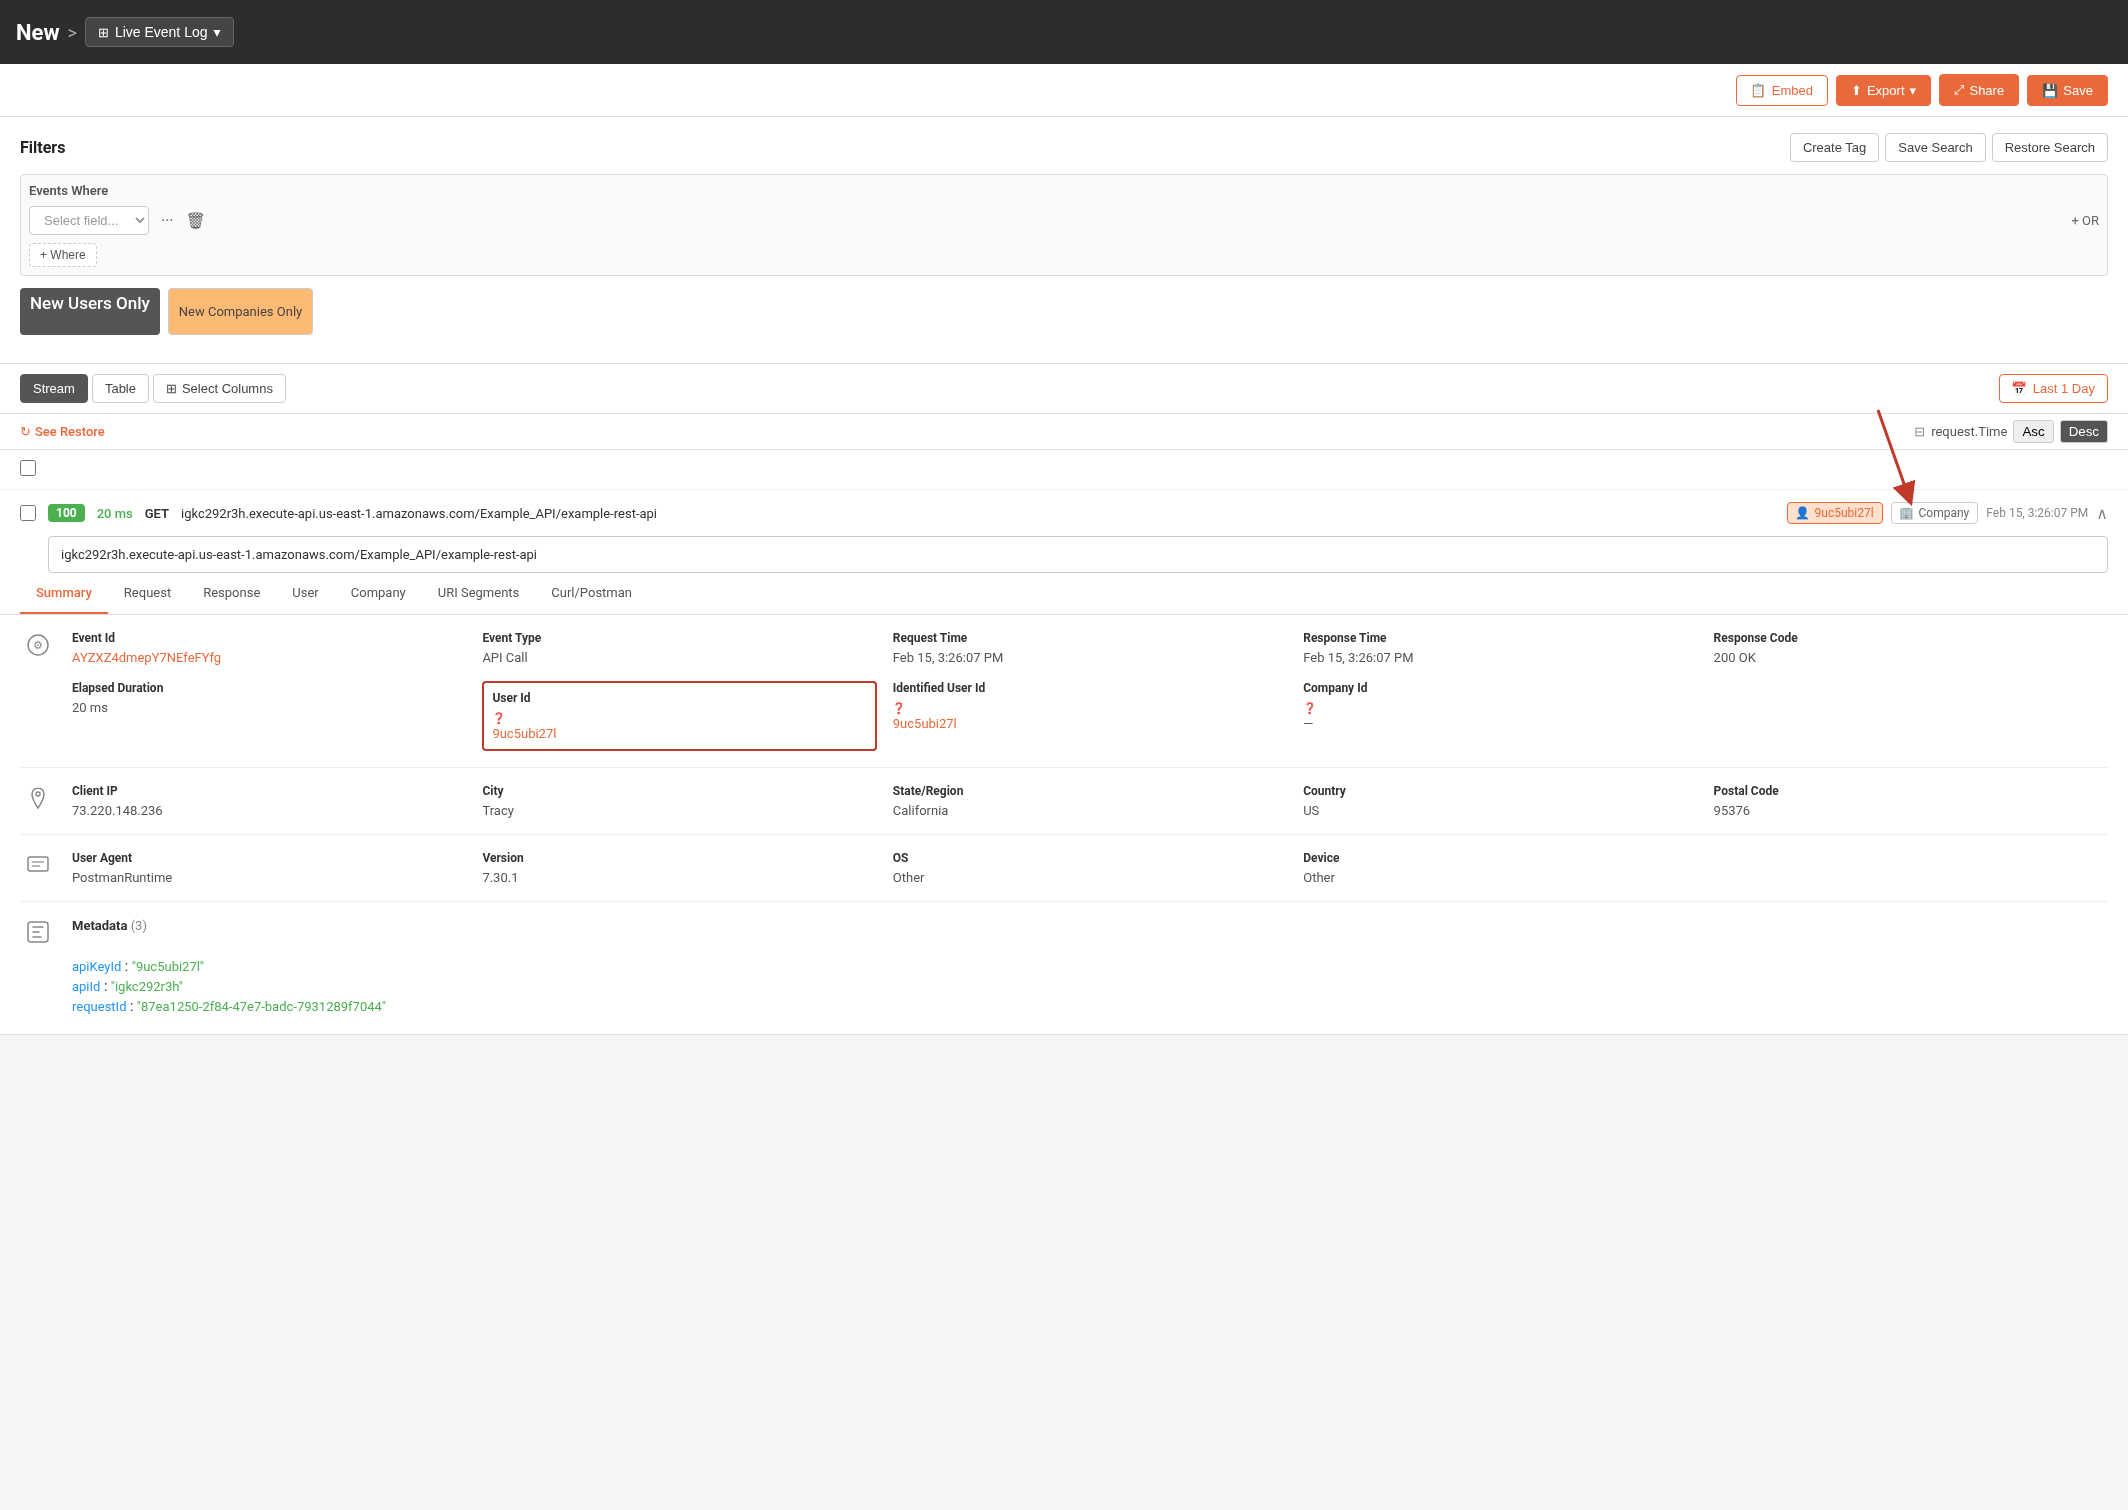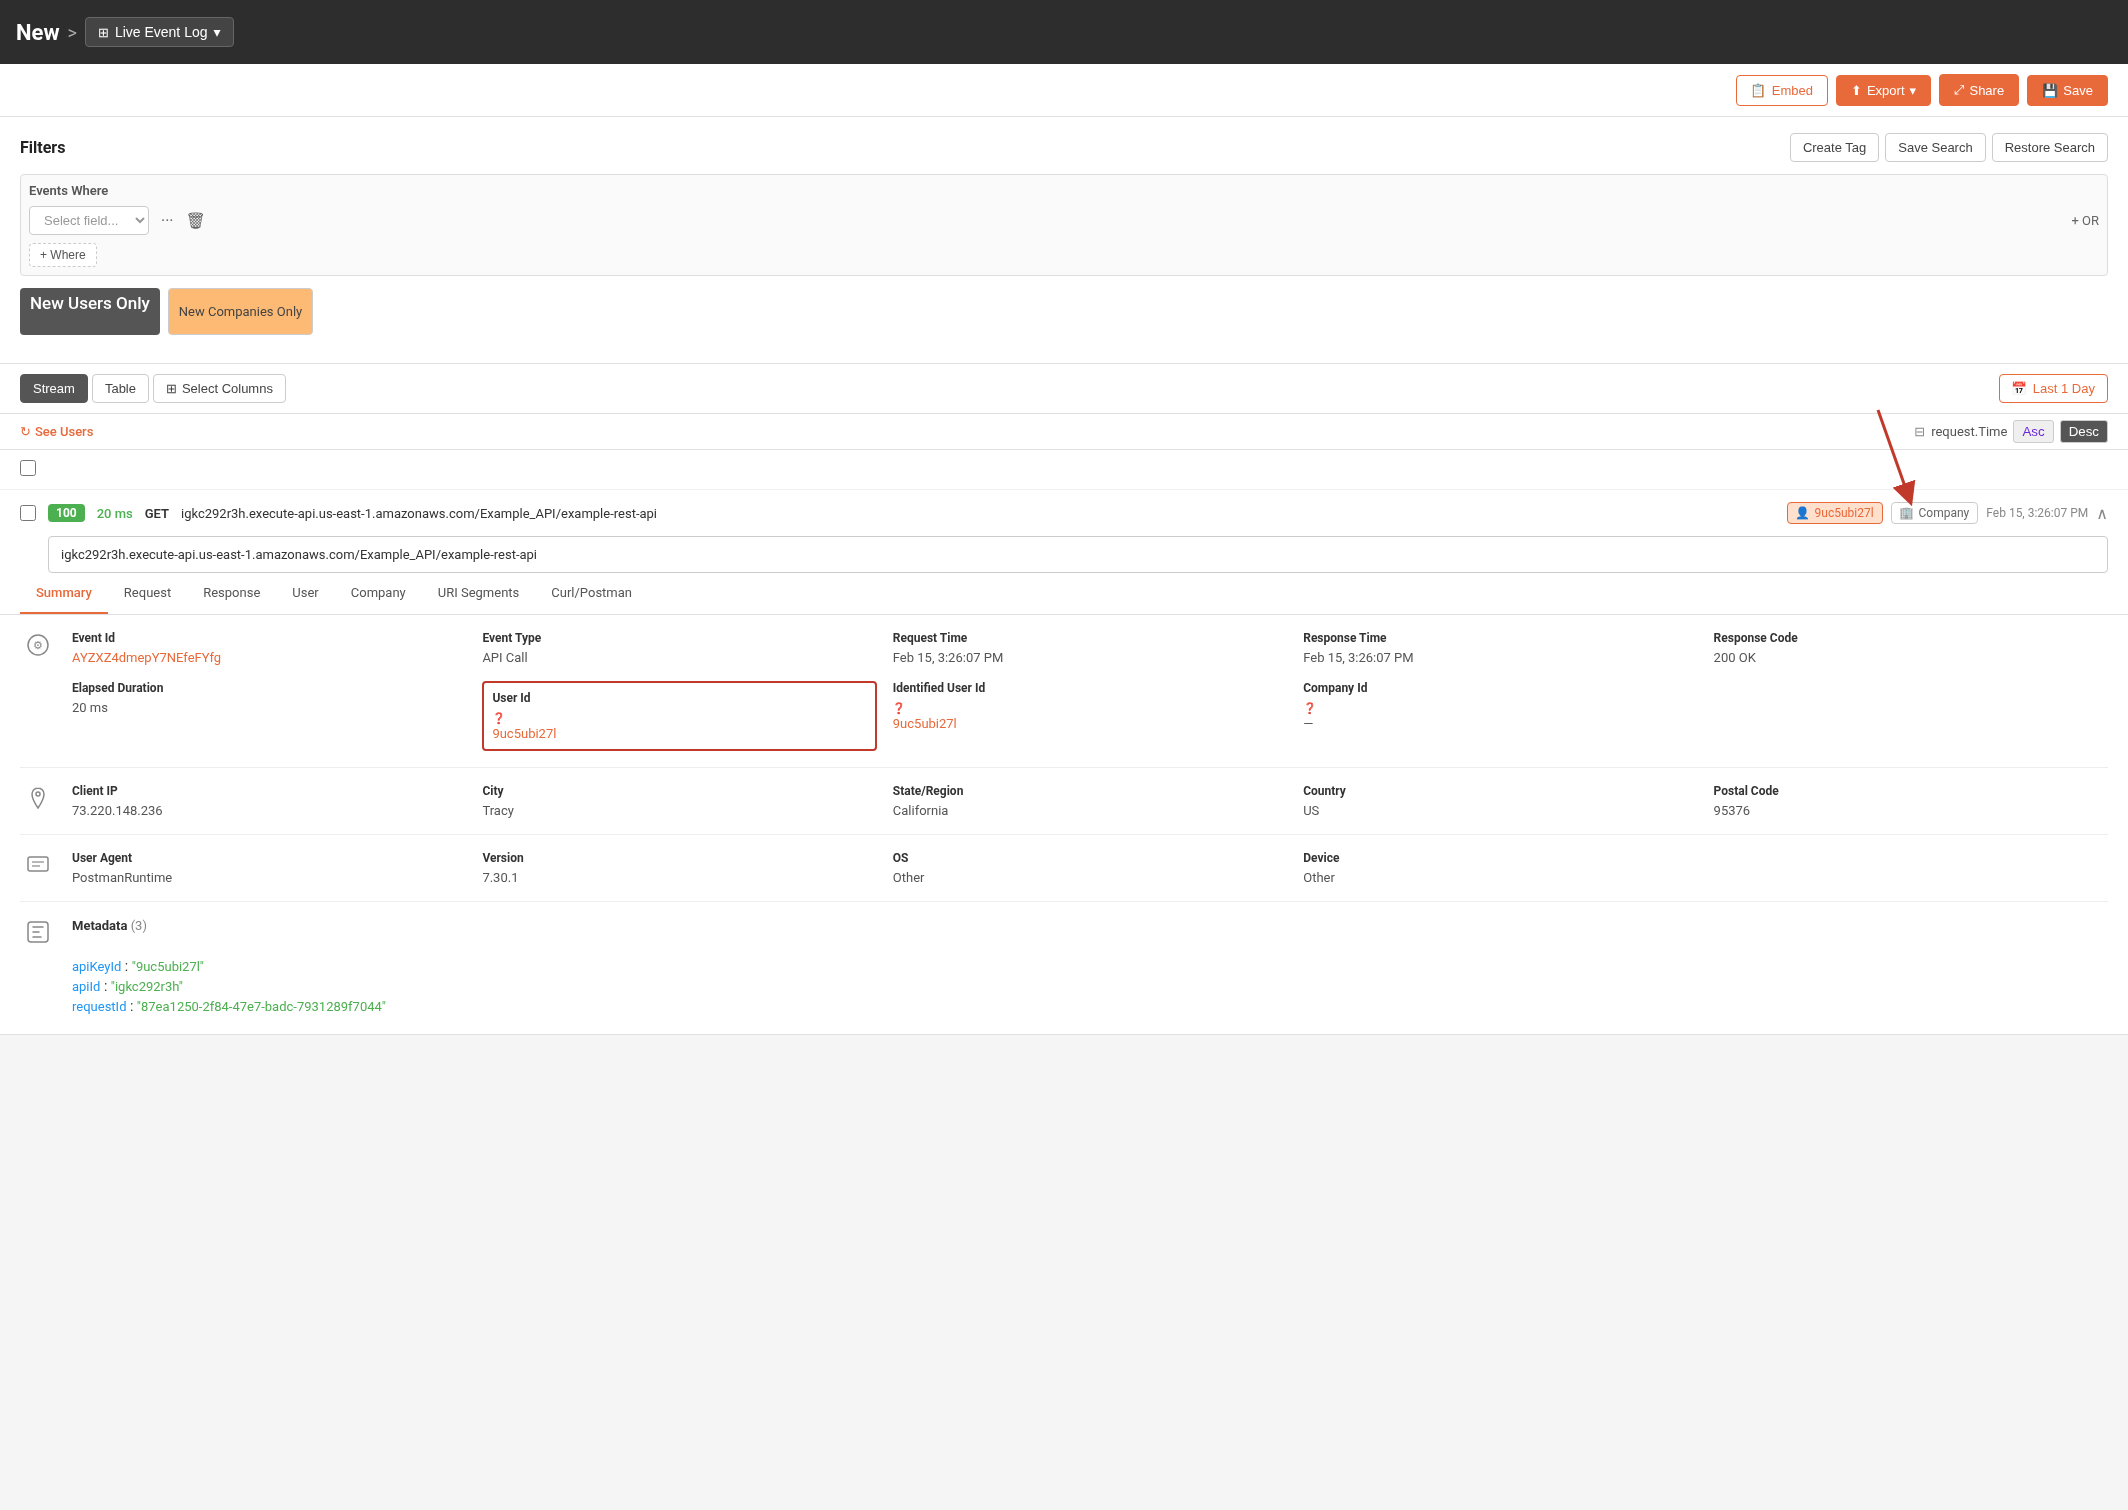--- a/index.html
+++ b/index.html
@@ -251,21 +251,21 @@
       display: flex;
       align-items: center;
       gap: 6px;
       font-size: 13px;
       color: #555;
     }
     .sort-asc {
       padding: 3px 8px;
       border: 1px solid #ccc;
       border-radius: 3px;
-      color: #6d28d9;
+      color: #000000;
       cursor: pointer;
     }
     .sort-desc {
       padding: 3px 8px;
       border: 1px solid #ccc;
       border-radius: 3px;
       background: #555;
       color: #fff;
       cursor: pointer;
     }
@@ -553,21 +553,21 @@
   </div>
   <button class="btn-last-day">
     <span>📅</span>
     <span>Last 1 Day</span>
   </button>
 </div>
 
 <div class="see-latest-bar">
   <span class="see-latest-link">
     <span style="color:#e8693a;">↻</span>
-    <span>See Users</span>
+    <span>See Restore</span>
   </span>
   <div class="sort-controls">
     <span style="color:#888;">⊟</span>
     <span>request.Time</span>
     <button class="sort-asc">Asc</button>
     <button class="sort-desc">Desc</button>
   </div>
 </div>
 
 <div class="checkbox-row">

